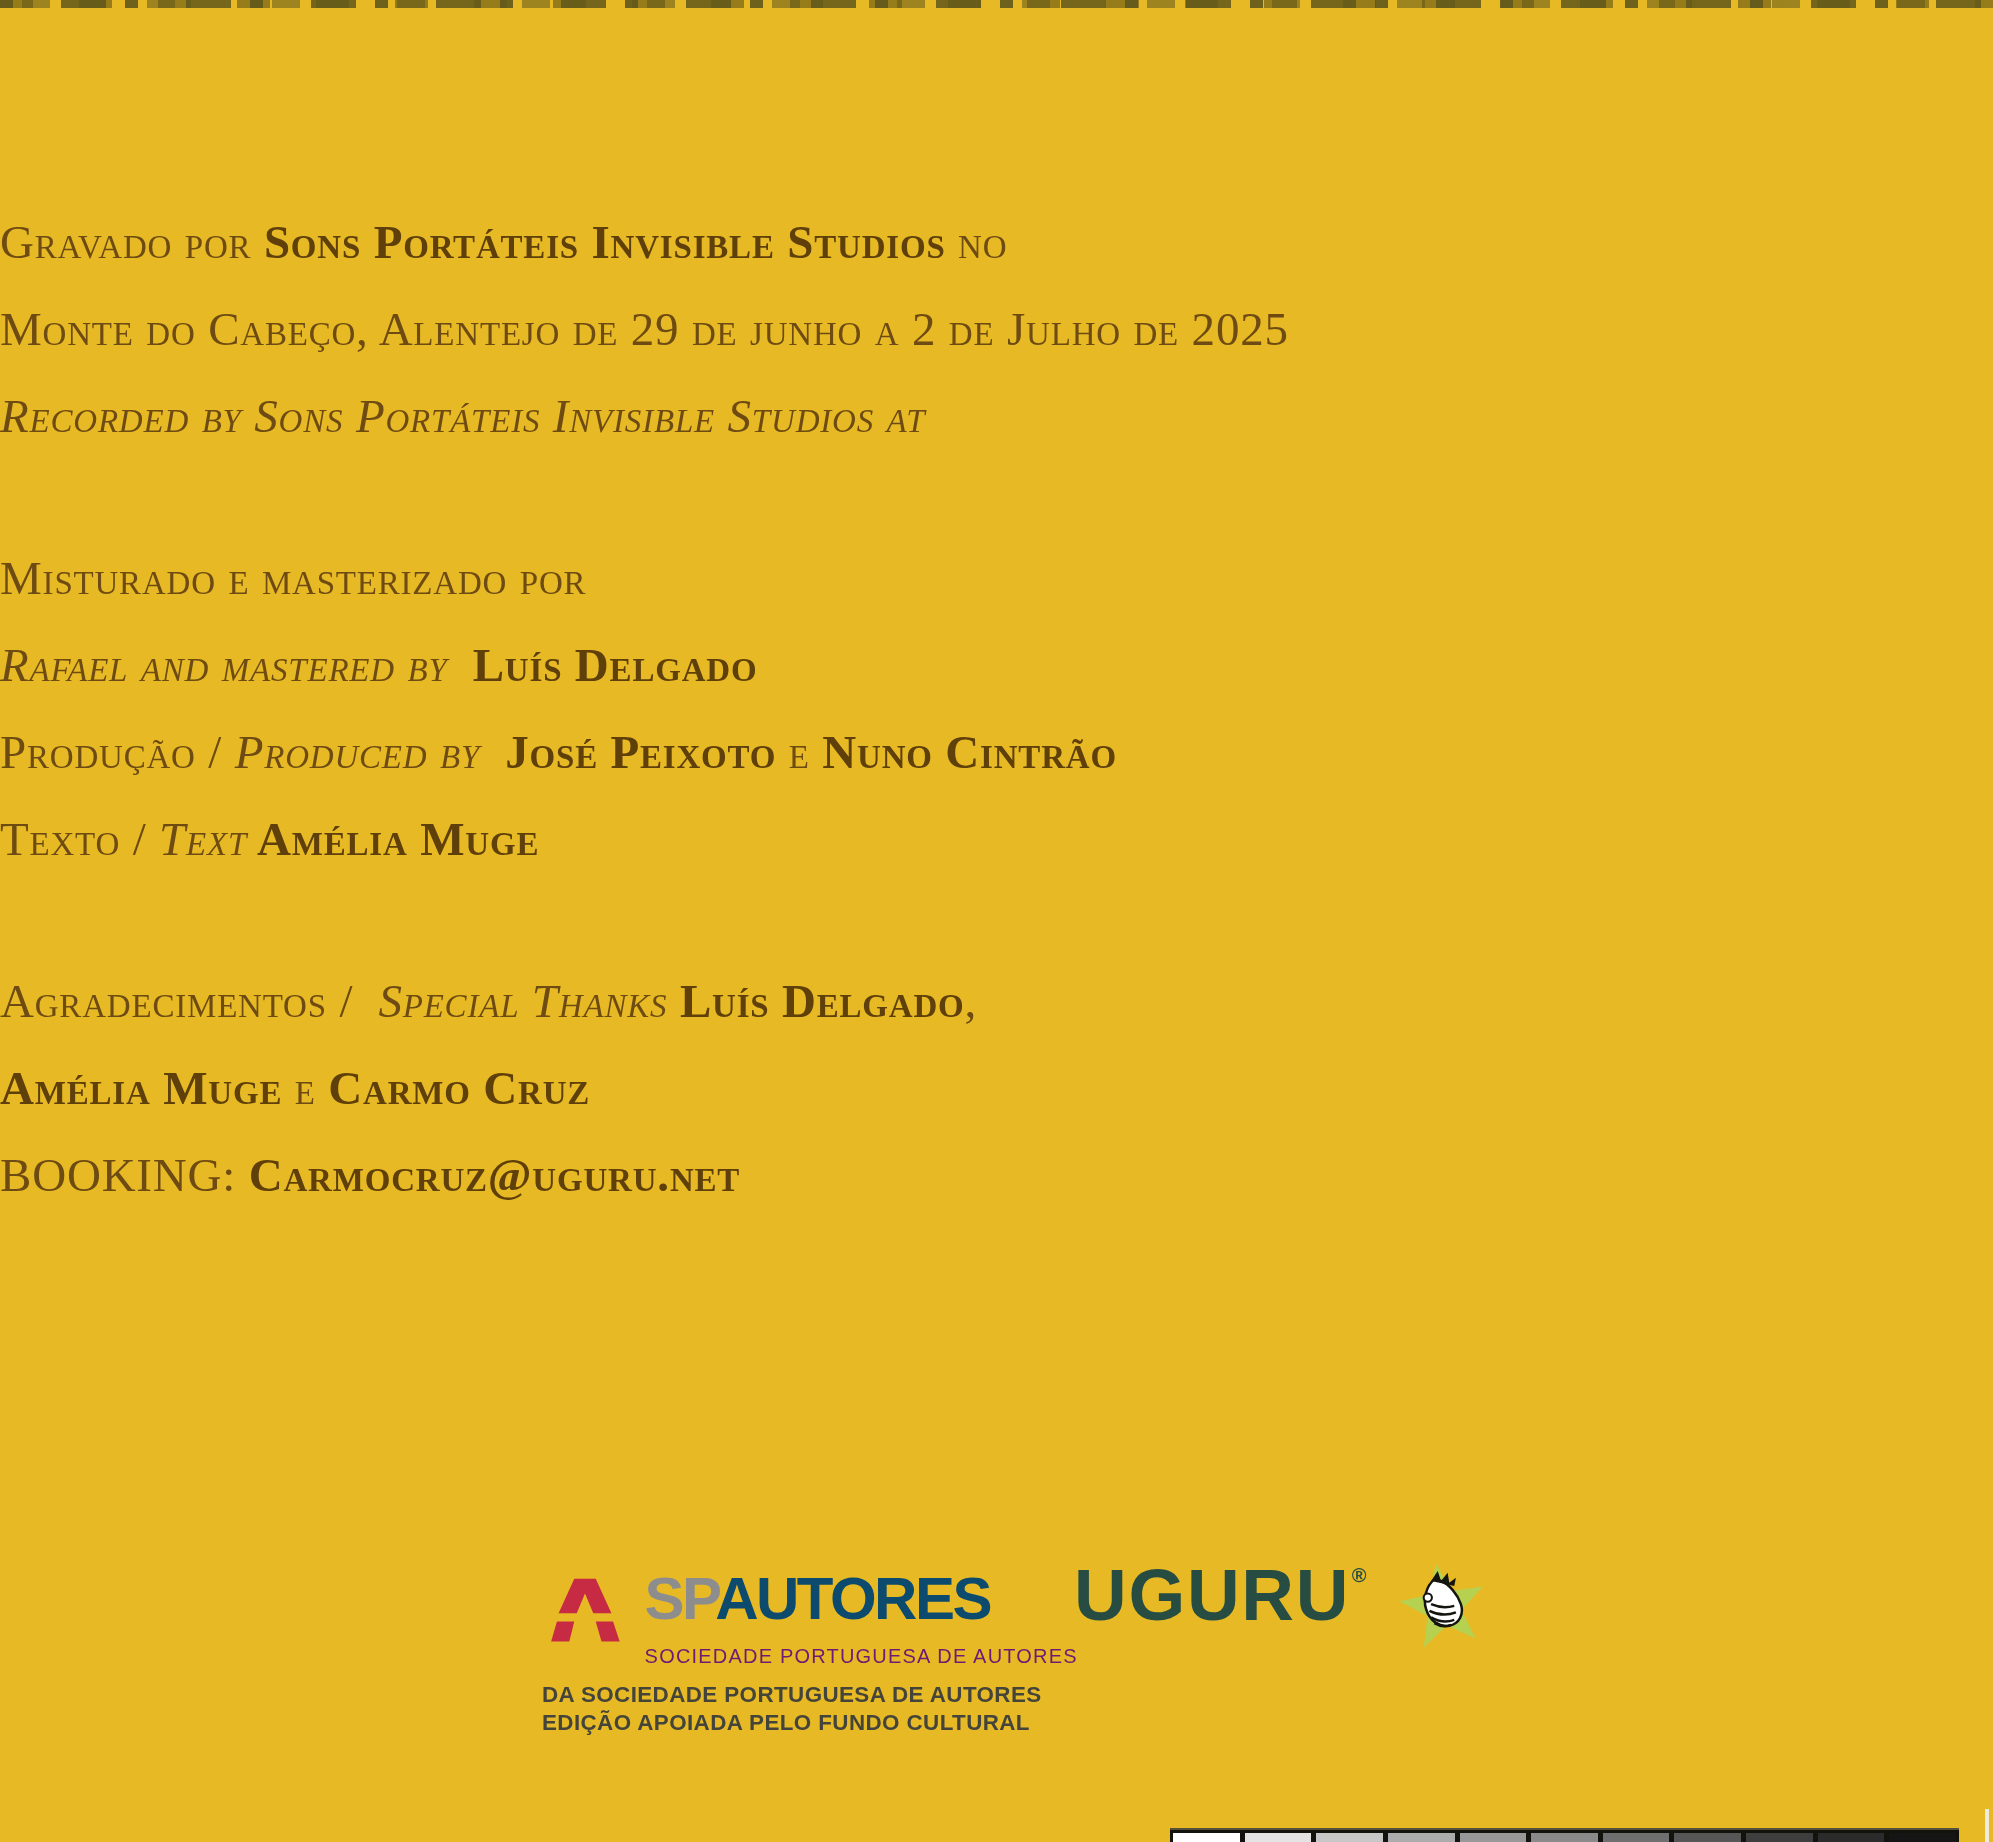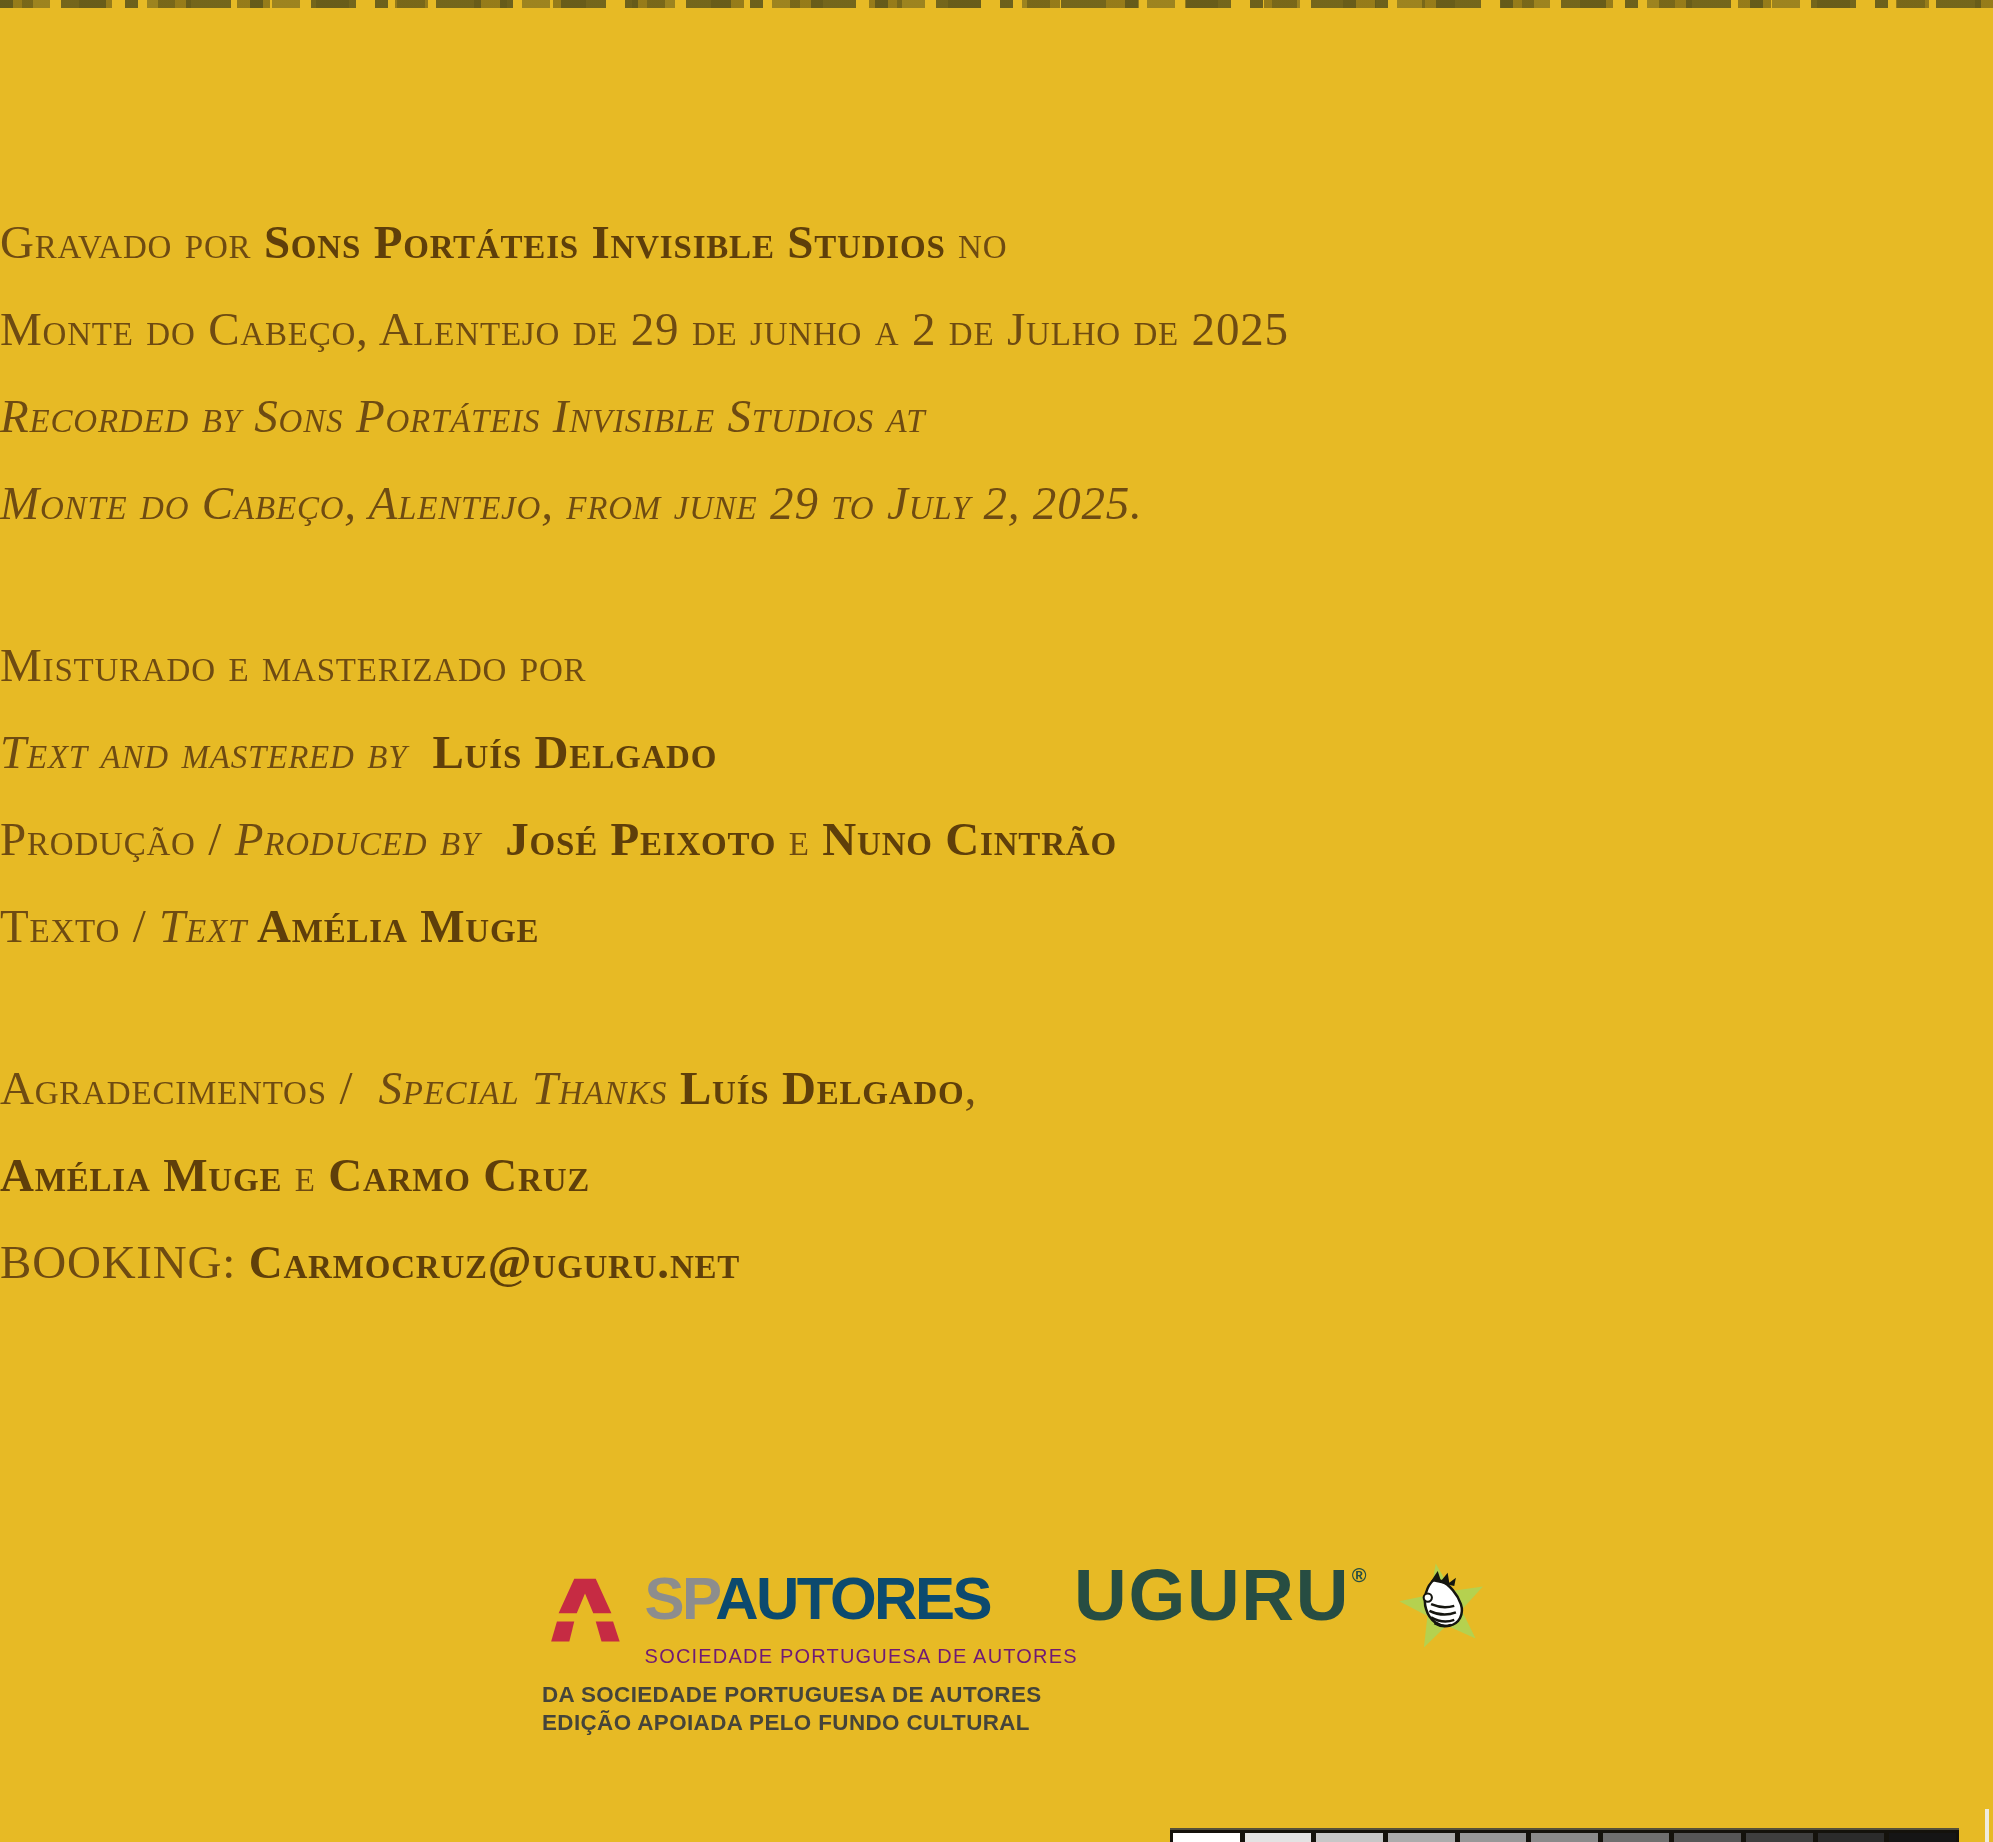--- a/index.html
+++ b/index.html
@@ -60,24 +60,23 @@
 </style>
 </head>
 <body>
 
 <div class="top-strip"></div>
 
 <div class="credits">
     <div class="credit-line"><span class="seg-regular">Gravado por </span><span class="seg-bold">Sons Portáteis Invisible Studios</span><span class="seg-regular"> no</span></div>
     <div class="credit-line"><span class="seg-regular">Monte do Cabeço, Alentejo de 29 de junho a 2 de Julho de 2025</span></div>
     <div class="credit-line"><span class="seg-italic">Recorded by Sons Portáteis Invisible Studios at</span></div>
-    <div class="credit-line"><span class="seg-italic">Monte do Cabeço, Alentejo, from june 29 to July 2, 2025.</span></div>
     <div class="credit-gap"></div>
     <div class="credit-line"><span class="seg-regular">Misturado e masterizado por</span></div>
-    <div class="credit-line"><span class="seg-italic">Text and mastered by</span><span class="seg-bold">  Luís Delgado</span></div>
+    <div class="credit-line"><span class="seg-italic">Rafael and mastered by</span><span class="seg-bold">  Luís Delgado</span></div>
     <div class="credit-line"><span class="seg-regular">Produção / </span><span class="seg-italic">Produced by</span><span class="seg-bold">  José Peixoto</span><span class="seg-regular"> e </span><span class="seg-bold">Nuno Cintrão</span></div>
     <div class="credit-line"><span class="seg-regular">Texto / </span><span class="seg-italic">Text</span><span class="seg-bold"> Amélia Muge</span></div>
     <div class="credit-gap"></div>
     <div class="credit-line"><span class="seg-regular">Agradecimentos /  </span><span class="seg-italic">Special Thanks</span><span class="seg-bold"> Luís Delgado</span><span class="seg-regular">,</span></div>
     <div class="credit-line"><span class="seg-bold">Amélia Muge</span><span class="seg-regular"> e </span><span class="seg-bold">Carmo Cruz</span></div>
     <div class="credit-line"><span class="seg-regular">BOOKING: </span><span class="seg-bold">Carmocruz@uguru.net</span></div>
   </div>
 
 <div class="spa-logo">
   <div class="spa-row">

